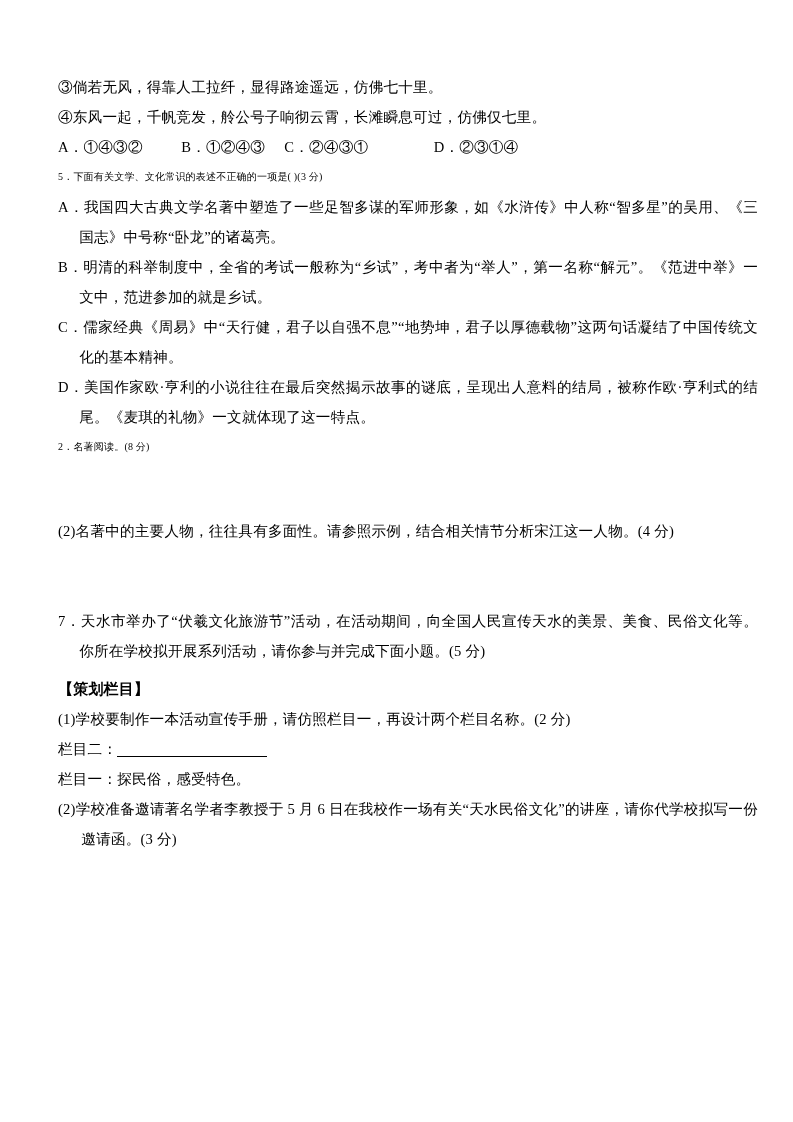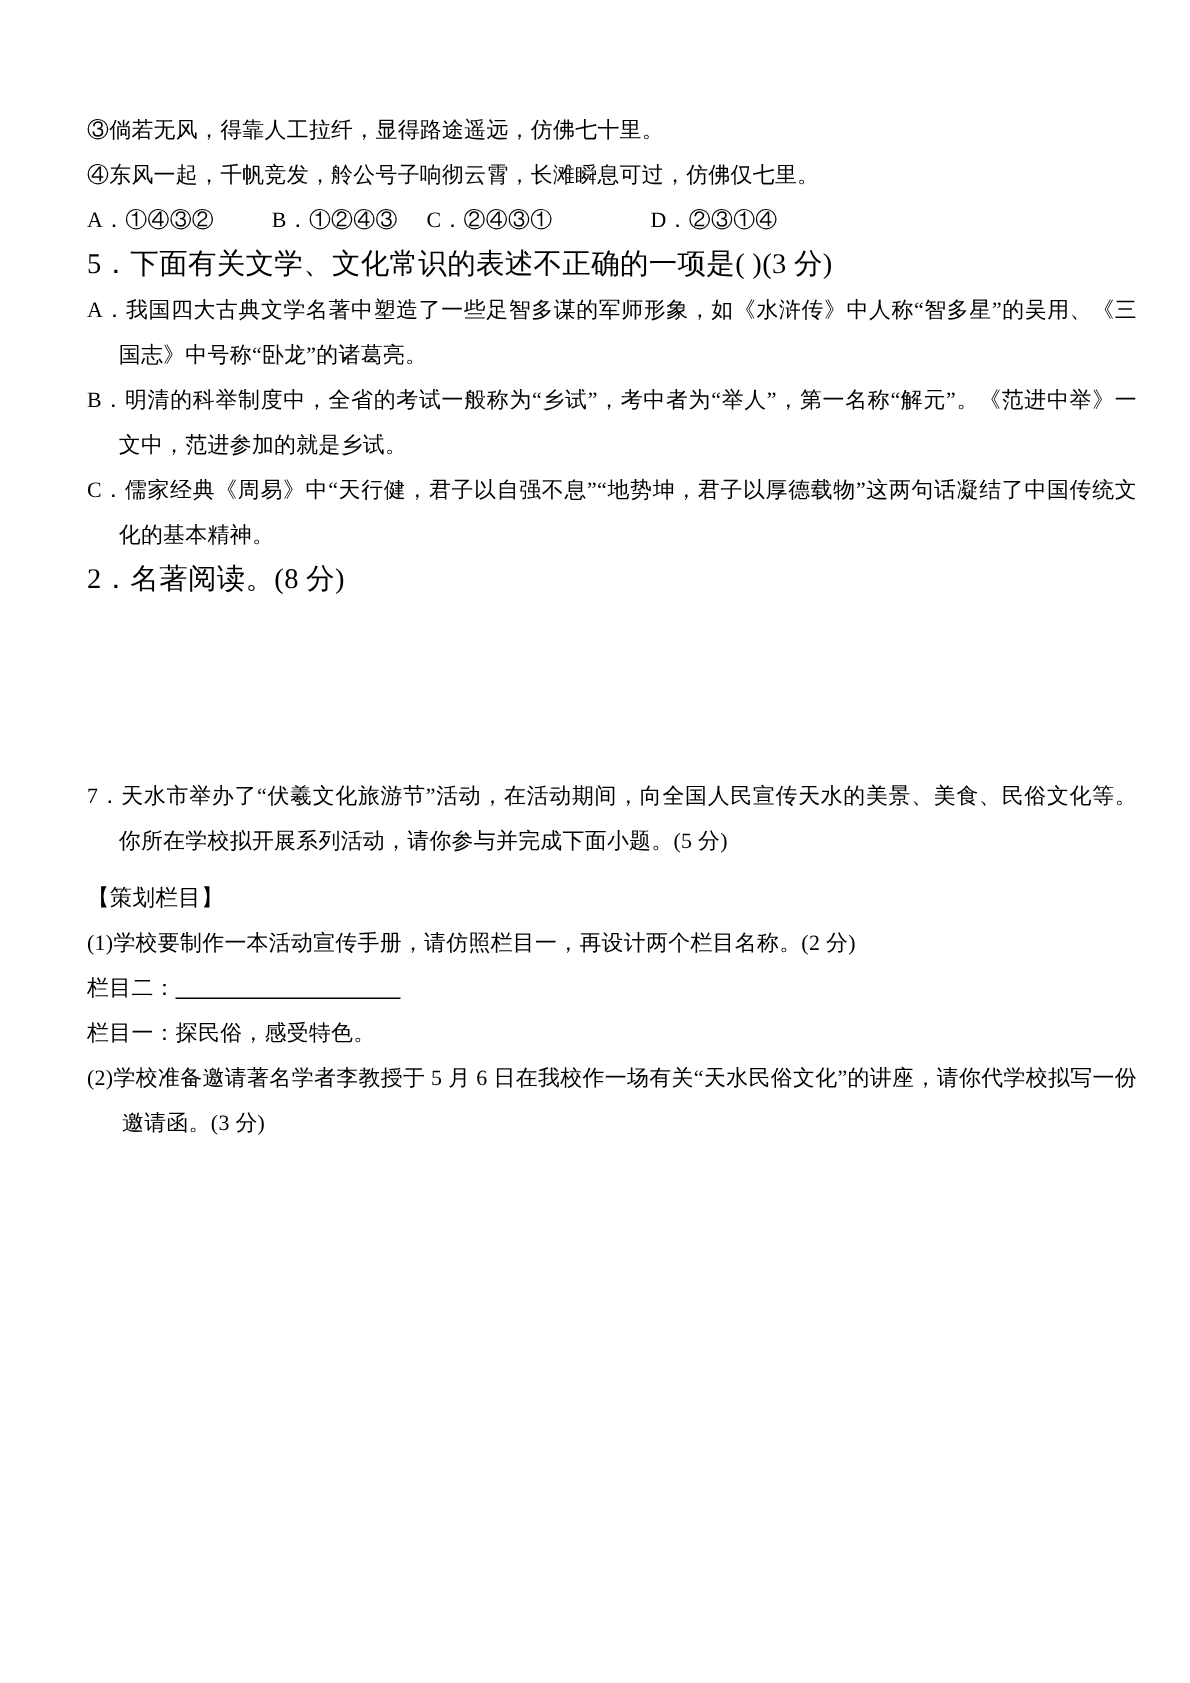--- a/index.html
+++ b/index.html
@@ -36,28 +36,28 @@
     text-align: justify;
     letter-spacing: 0.2px;
   }
   .opt-row {
     display: block;
     font-size: 14.6px;
     line-height: 30px;
     white-space: pre;
   }
   .q-line {
-    font-size: 19px;
+    font-size: 10px;
     line-height: 30px;
   }
   .gap-sm { height: 8px; }
   .gap-md { height: 54px; }
   .gap-lg { height: 60px; }
   .bold-head {
-    font-weight: normal;
+    font-weight: bold;
     font-size: 15px;
     line-height: 30px;
   }
   .blank-line {
     display: inline-block;
     border-bottom: 1px solid #000;
     width: 150px;
     vertical-align: -3px;
     height: 1px;
   }
@@ -78,25 +78,27 @@
 
     <p class="hang2">③倘若无风，得靠人工拉纤，显得路途遥远，仿佛七十里。</p>
     <p class="hang2">④东风一起，千帆竞发，舲公号子响彻云霄，长滩瞬息可过，仿佛仅七里。</p>
 
     <p class="opt-row">A．①④③②          B．①②④③     C．②④③①                 D．②③①④</p>
 
     <p class="q-line">5．下面有关文学、文化常识的表述不正确的一项是(        )(3 分)</p>
     <p class="hang2">A．我国四大古典文学名著中塑造了一些足智多谋的军师形象，如《水浒传》中人称“智多星”的吴用、《三国志》中号称“卧龙”的诸葛亮。</p>
     <p class="hang2">B．明清的科举制度中，全省的考试一般称为“乡试”，考中者为“举人”，第一名称“解元”。《范进中举》一文中，范进参加的就是乡试。</p>
     <p class="hang2">C．儒家经典《周易》中“天行健，君子以自强不息”“地势坤，君子以厚德载物”这两句话凝结了中国传统文化的基本精神。</p>
+    <p class="hang2">D．美国作家欧·亨利的小说往往在最后突然揭示故事的谜底，呈现出人意料的结局，被称作欧·亨利式的结尾。《麦琪的礼物》一文就体现了这一特点。</p>
 
     <p class="q-line">2．名著阅读。(8 分)</p>
 
     <div class="gap-md"></div>
 
+    <p class="hang">(2)名著中的主要人物，往往具有多面性。请参照示例，结合相关情节分析宋江这一人物。(4 分)</p>
 
     <div class="gap-lg"></div>
 
     <p class="hang2">7．天水市举办了“伏羲文化旅游节”活动，在活动期间，向全国人民宣传天水的美景、美食、民俗文化等。你所在学校拟开展系列活动，请你参与并完成下面小题。(5 分)</p>
 
     <div class="gap-sm"></div>
 
     <p class="bold-head">【策划栏目】</p>
 
     <p class="hang">(1)学校要制作一本活动宣传手册，请仿照栏目一，再设计两个栏目名称。(2 分)</p>

